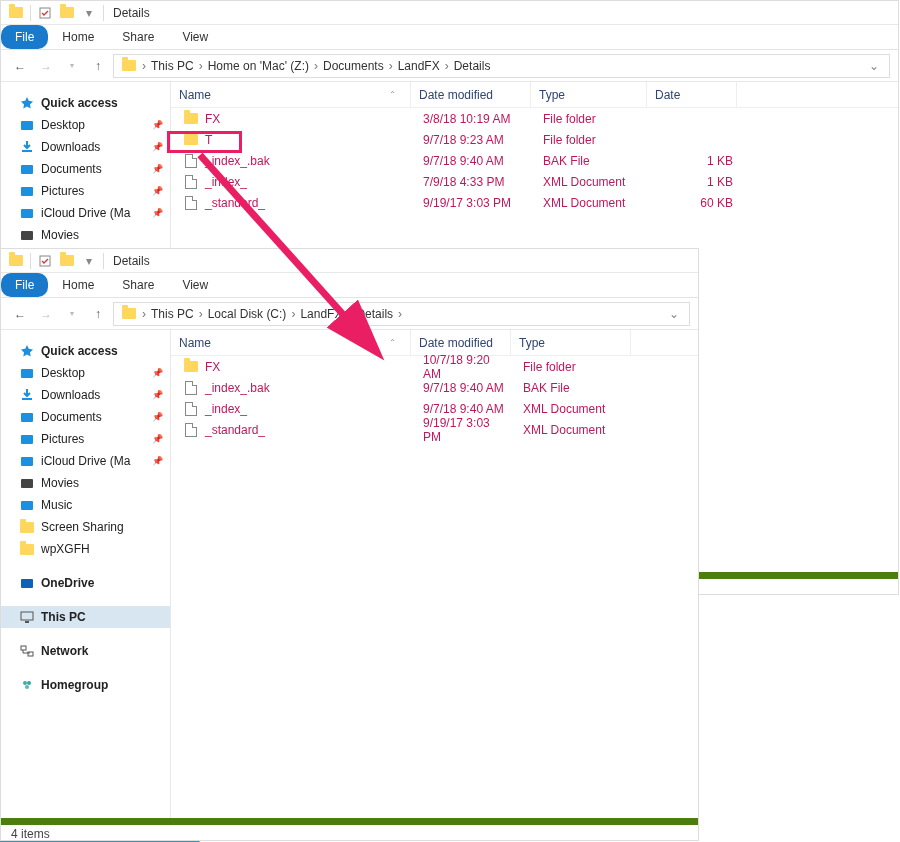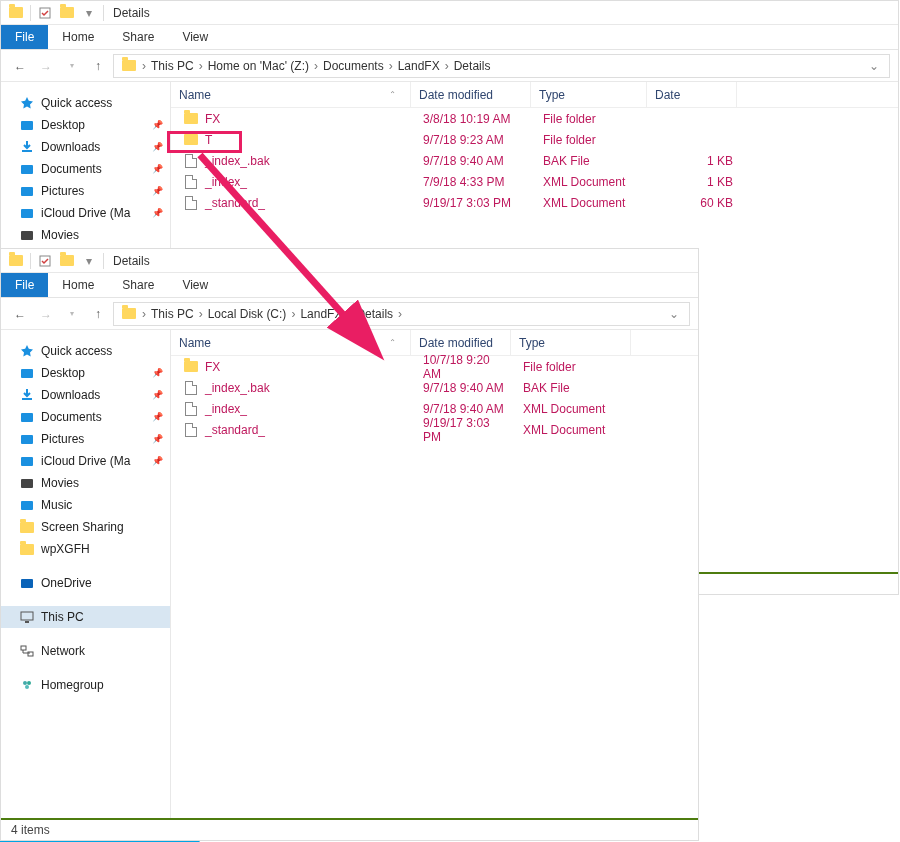--- a/index.html
+++ b/index.html
@@ -5,49 +5,49 @@
 * { margin: 0; padding: 0; box-sizing: border-box; font-family: "Segoe UI", Arial, sans-serif; font-size: 12px; }
 body { background: #fff; width: 900px; height: 842px; position: relative; overflow: hidden; }
 
 .window { background: #fff; position: absolute; border: 1px solid #ddd; }
 .title-bar { height: 24px; display: flex; align-items: center; padding: 0 4px; background: #fff; border-bottom: 1px solid #e8e8e8; }
 .tb-icon { width: 18px; height: 18px; margin: 0 2px; display: flex; align-items: center; justify-content: center; }
 .tb-sep { width: 1px; height: 16px; background: #ddd; margin: 0 3px; }
 .tb-title { margin-left: 6px; color: #333; }
 
 .ribbon-tabs { height: 25px; display: flex; align-items: stretch; background: #fff; border-bottom: 1px solid #e4e4e4; }
-.ribbon-tab { padding: 0 14px; display: flex; align-items: center; color: #333; cursor: pointer; }
+.ribbon-tab { padding: 0 14px; display: flex; align-items: center; color: #333; cursor: pointer; border-radius: 10px; }
 .ribbon-tab.file { background: #1979ca; color: #fff; }
 
 .nav-bar { height: 32px; display: flex; align-items: center; padding: 0 8px; gap: 4px; border-bottom: 1px solid #e8e8e8; }
 .nav-arrow { width: 22px; height: 22px; display: flex; align-items: center; justify-content: center; color: #555; cursor: pointer; }
 .nav-arrow.disabled { color: #bbb; }
 .addr { display: flex; align-items: center; flex: 1; border: 1px solid #ddd; height: 24px; padding: 0 4px; }
 .crumb { display: flex; align-items: center; padding: 0 3px; color: #333; cursor: pointer; }
 .crumb-sep { color: #777; padding: 0 2px; }
 .addr-dd { margin-left: auto; color: #888; padding: 0 6px; cursor: pointer; }
 
 .body { display: flex; height: calc(100% - 24px - 25px - 32px - 22px); }
 .sidebar { width: 170px; border-right: 1px solid #e8e8e8; overflow: hidden; padding-top: 6px; }
 .side-item { display: flex; align-items: center; height: 22px; padding: 0 6px 0 18px; cursor: pointer; color: #222; }
-.side-item.header { color: #222; font-weight: 400; margin-top: 4px; }
+.side-item.header { color: #222; font-weight: 700; margin-top: 4px; }
 .side-item.selected { background: #d8e6f2; }
 .side-icon { width: 16px; height: 16px; margin-right: 6px; display: flex; align-items: center; justify-content: center; }
 .pin { margin-left: auto; color: #888; font-size: 9px; }
 .side-spacer { height: 8px; }
 
 .listing { flex: 1; display: flex; flex-direction: column; }
 .list-header { display: flex; height: 26px; align-items: center; border-bottom: 1px solid #eee; color: #30466f; }
 .list-header .col { padding: 0 8px; border-right: 1px solid #eee; height: 100%; display: flex; align-items: center; cursor: pointer; }
 .list-row { display: flex; height: 21px; align-items: center; color: #be185d; padding-left: 4px; cursor: pointer; }
 .list-row .col { padding: 0 8px; display: flex; align-items: center; }
 .row-icon { width: 16px; height: 16px; margin-right: 6px; display: flex; align-items: center; justify-content: center; }
 .sort-ind { margin-left: auto; margin-right: 6px; color: #888; font-size: 8px; }
 
-.status-bar { height: 22px; border-top: 2px solid #4d7c0f; display: flex; align-items: center; padding: 9px 10px; color: #444; }
+.status-bar { height: 22px; border-top: 7px solid #4d7c0f; display: flex; align-items: center; padding: 9px 10px; color: #444; }
 
 .folder-icon { width: 14px; height: 11px; background: #ffd75e; border-radius: 1px; position: relative; }
 .folder-icon::before { content: ""; position: absolute; top: -3px; left: 0; width: 6px; height: 3px; background: #ffd75e; border-radius: 1px 1px 0 0; }
 .file-icon { width: 12px; height: 14px; border: 1px solid #888; background: #fff; position: relative; }
 .file-icon::before { content: ""; position: absolute; right: -1px; top: -1px; width: 4px; height: 4px; background: #fff; border-left: 1px solid #888; border-bottom: 1px solid #888; }
 
 .highlight-box { position: absolute; border: 3px solid #e91e63; z-index: 50; pointer-events: none; }
 .arrow-annot { position: absolute; z-index: 49; pointer-events: none; }
 
 .blue-tri { position: absolute; bottom: 0; left: 0; width: 200px; height: 248px; background: #00a4e4; clip-path: polygon(0 0, 100% 100%, 0 100%); }

